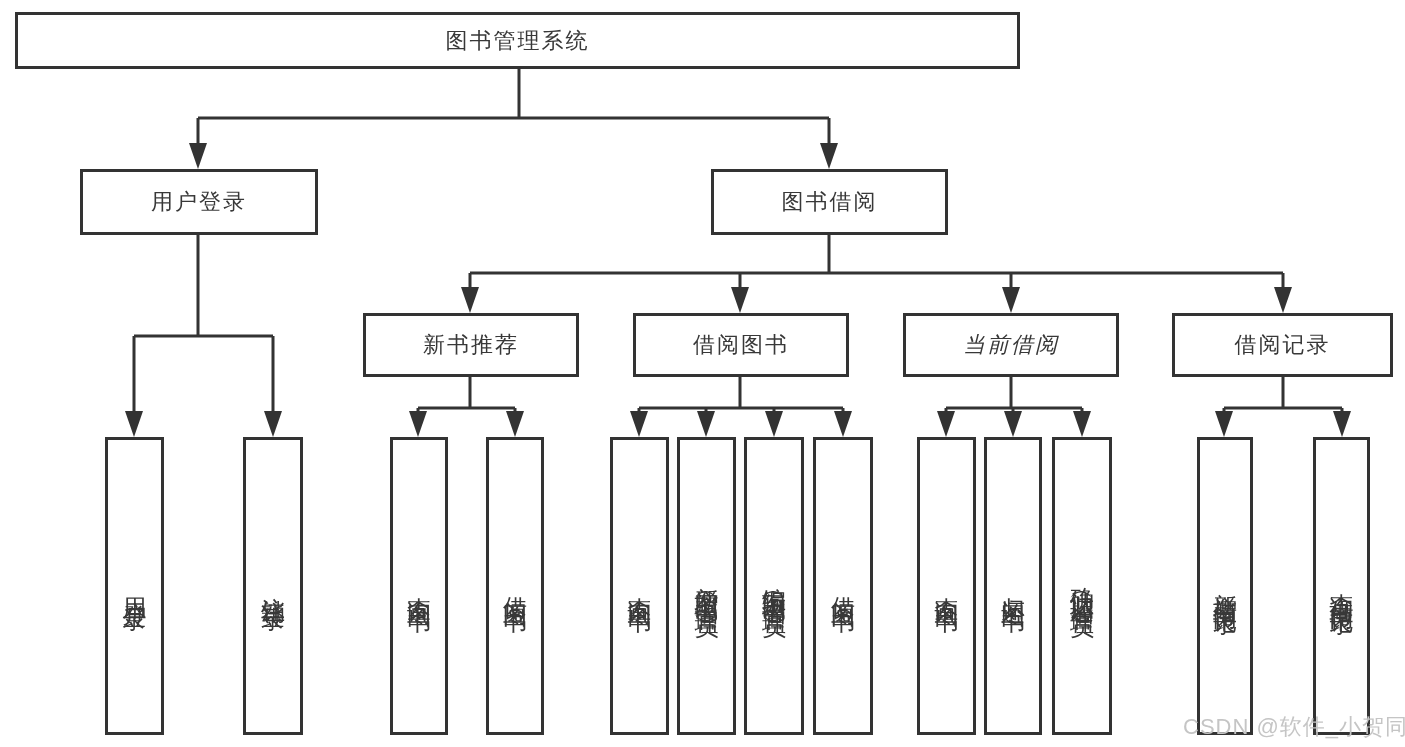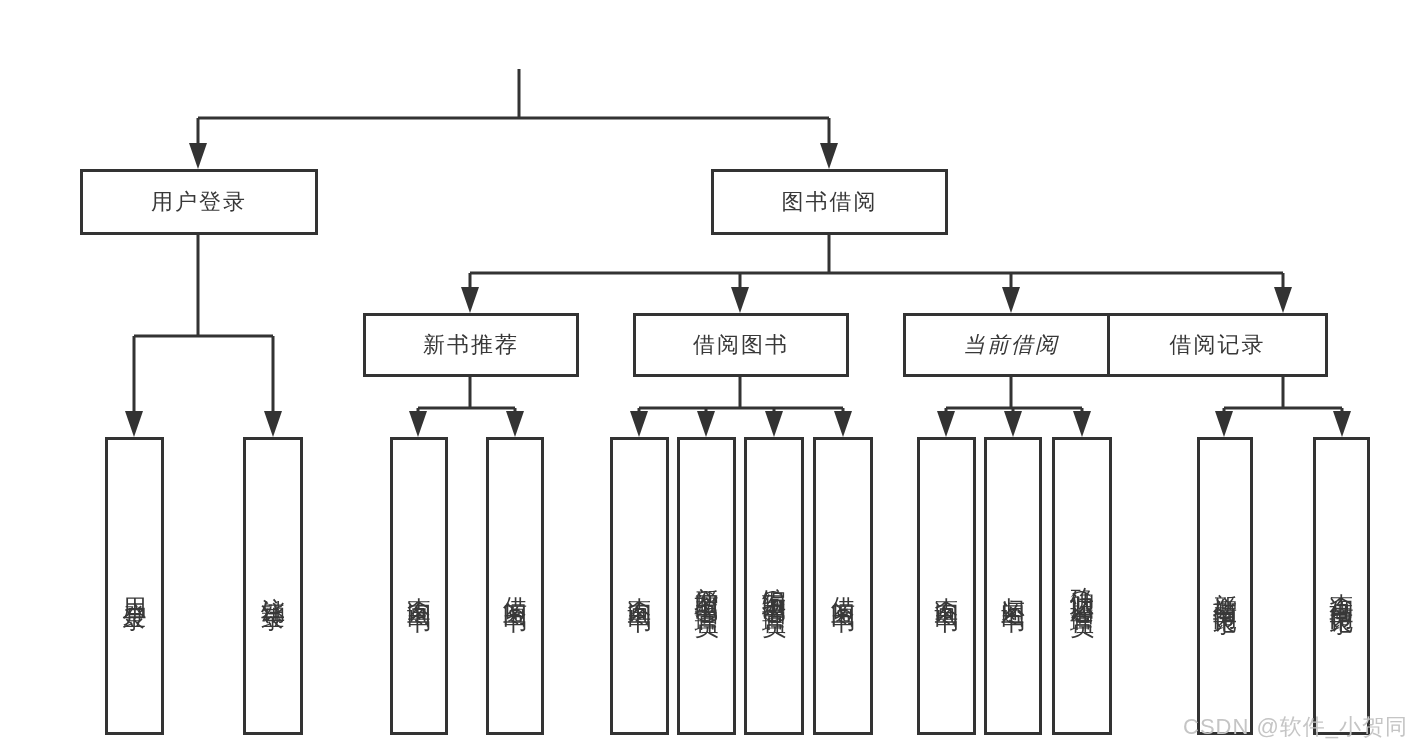--- a/index.html
+++ b/index.html
@@ -56,28 +56,29 @@
       <polygon points="765,411 783,411 774,437"></polygon>
       <polygon points="834,411 852,411 843,437"></polygon>
       <polygon points="937,411 955,411 946,437"></polygon>
       <polygon points="1004,411 1022,411 1013,437"></polygon>
       <polygon points="1073,411 1091,411 1082,437"></polygon>
       <polygon points="1215,411 1233,411 1224,437"></polygon>
       <polygon points="1333,411 1351,411 1342,437"></polygon>
     </g>
   </svg>
 
+  <div class="hbox" style="left:15px;top:12px;width:1005px;height:57px;">图书管理系统</div>
 
   <div class="hbox" style="left:80px;top:169px;width:238px;height:66px;">用户登录</div>
   <div class="hbox" style="left:711px;top:169px;width:237px;height:66px;">图书借阅</div>
 
   <div class="hbox" style="left:363px;top:313px;width:216px;height:64px;">新书推荐</div>
   <div class="hbox" style="left:633px;top:313px;width:216px;height:64px;">借阅图书</div>
   <div class="hbox" style="left:903px;top:313px;width:216px;height:64px;font-style:italic;">当前借阅</div>
-  <div class="hbox" style="left:1107px;top:313px;width:221px;height:64px;">借阅记录</div>
+  <div class="hbox" style="left:1172px;top:313px;width:221px;height:64px;">借阅记录</div>
 
   <div class="vbox" style="left:105px;width:59px;">用户登录</div>
   <div class="vbox" style="left:243px;width:60px;">注销登录</div>
 
   <div class="vbox" style="left:390px;width:58px;">查询图书</div>
   <div class="vbox" style="left:486px;width:58px;">借阅图书</div>
 
   <div class="vbox" style="left:610px;width:59px;">查询图书</div>
   <div class="vbox" style="left:677px;width:59px;">新增图书（管理员）</div>
   <div class="vbox" style="left:744px;width:60px;">编辑图书（管理员）</div>

